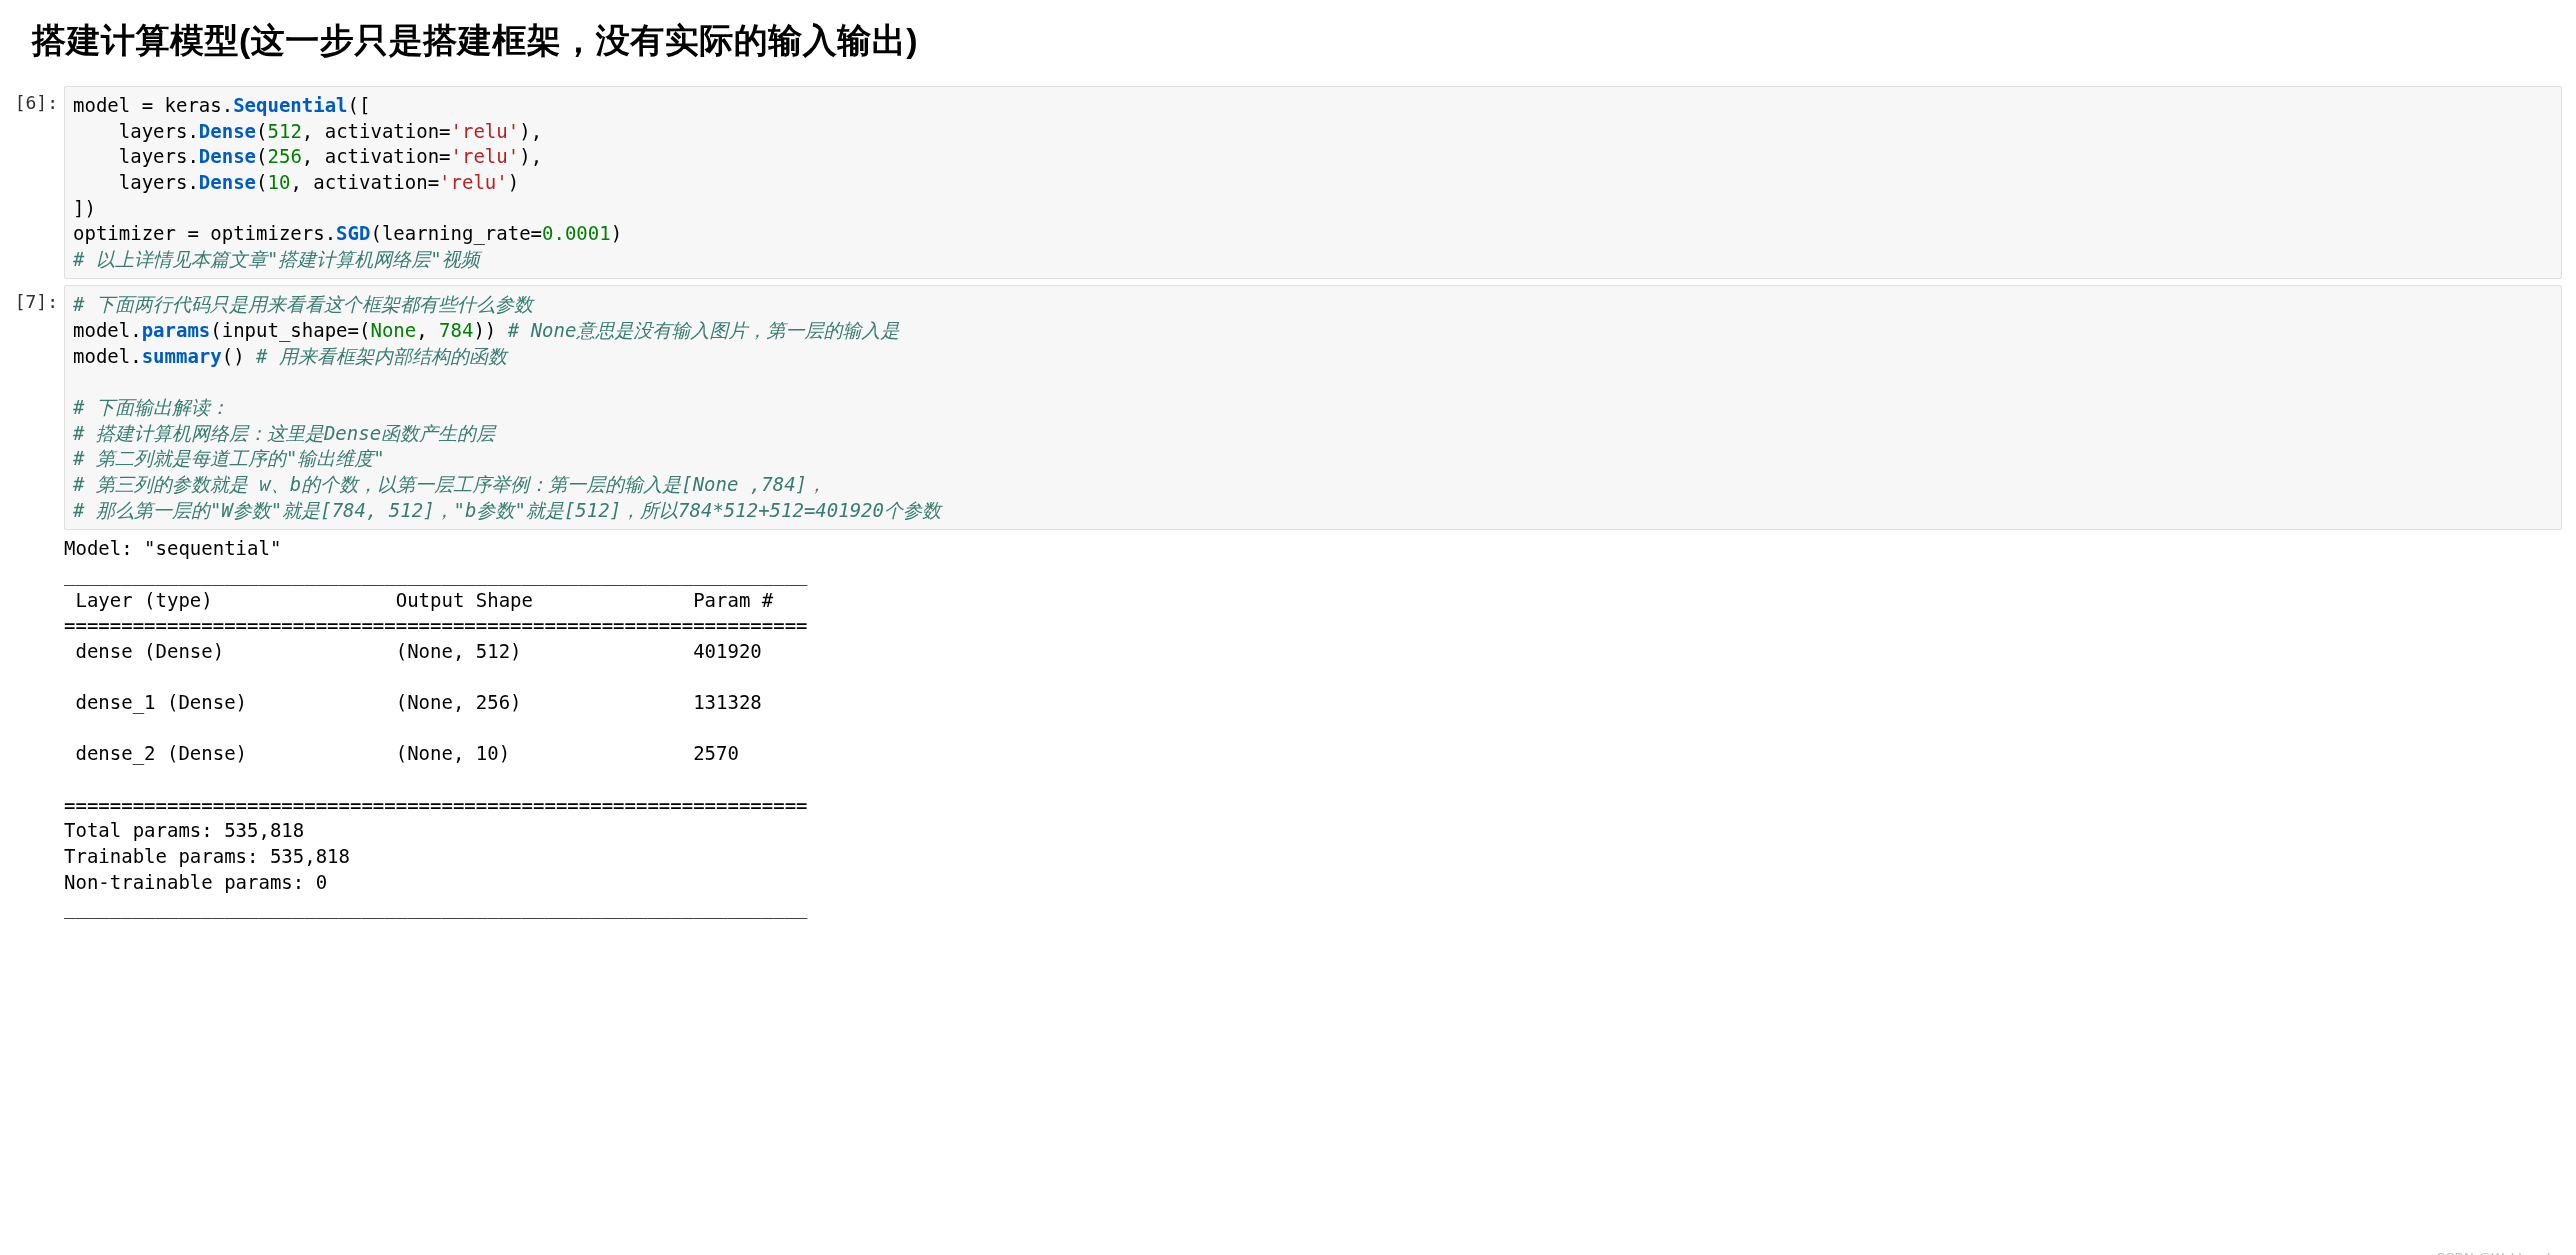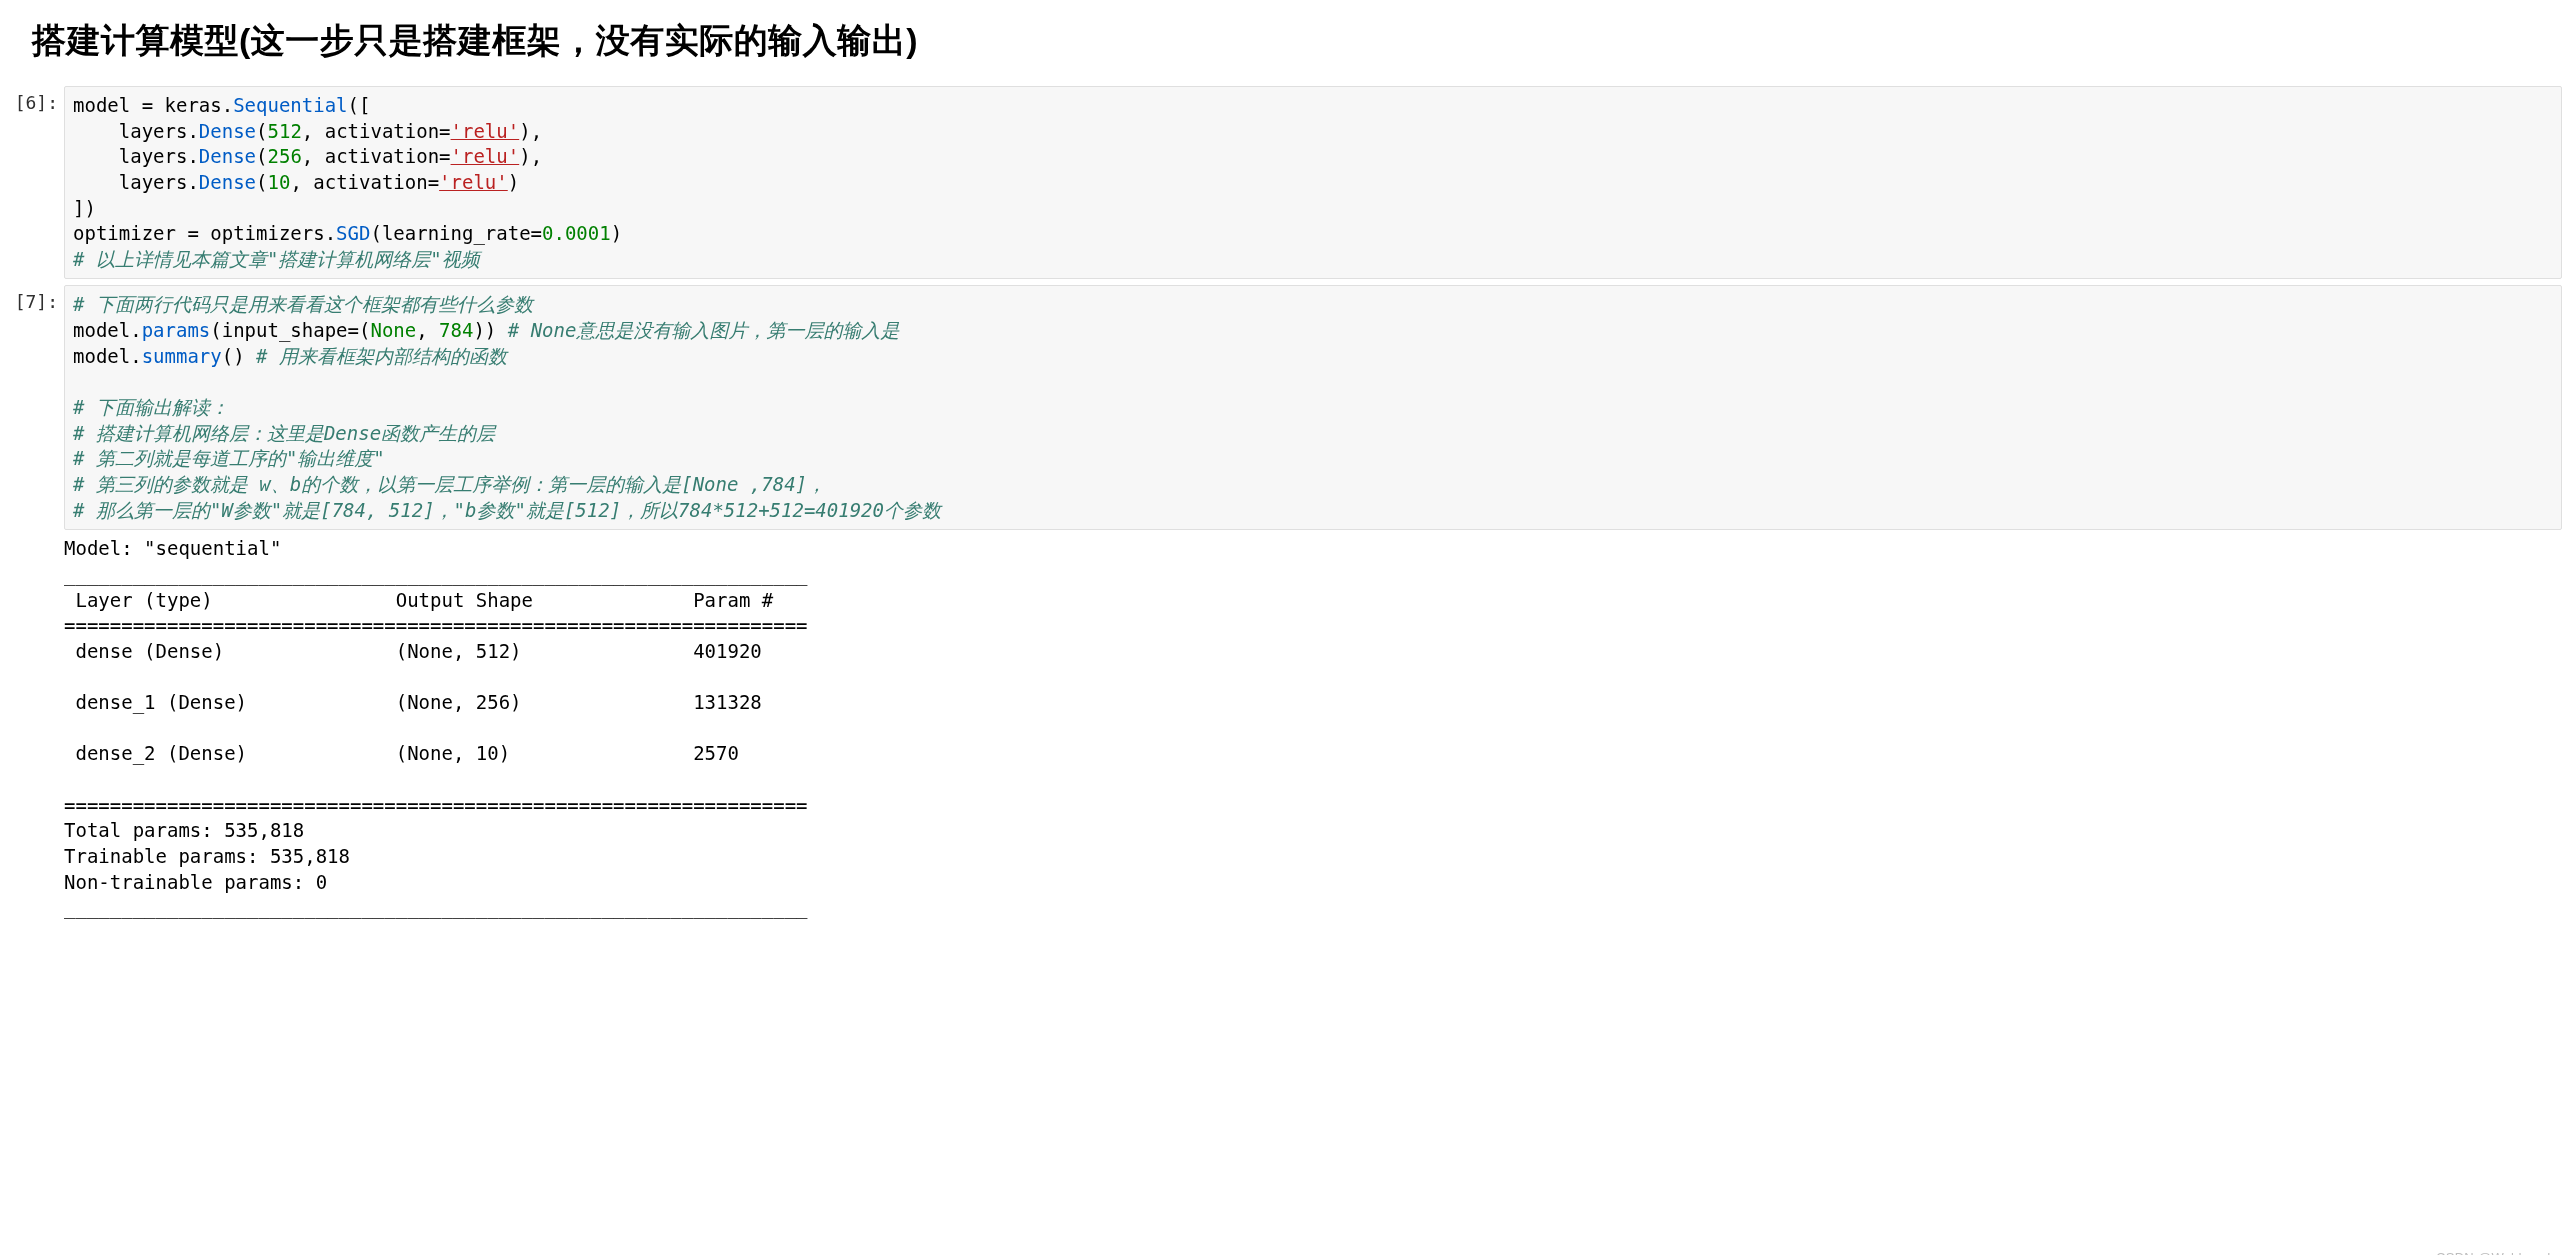--- a/index.html
+++ b/index.html
@@ -44,22 +44,22 @@
     overflow:auto;
   }
   pre{margin:0;font-family:var(--mono);font-size:19px;line-height:1.35;white-space:pre;}
   pre.output{
     margin:4px 0 0 64px;
     font-family:var(--mono);
     font-size:19px;
     line-height:1.35;
     white-space:pre;
   }
-  .tok-call{color:var(--call);}
-  .tok-str{color:var(--string);text-decoration:underline;}
+  .tok-call{color:var(--call);font-weight:bold;}
+  .tok-str{color:var(--string);}
   .tok-num{color:var(--num);}
   .tok-kw{color:var(--kw);font-weight:400;}
   .tok-cmt{color:var(--comment);font-style:italic;}
   .watermark{
     position:absolute;right:18px;bottom:8px;
     font-size:13px;color:#bdbdbd;font-family:var(--sans);
     letter-spacing:0.3px;
   }
 </style>
 </head>

